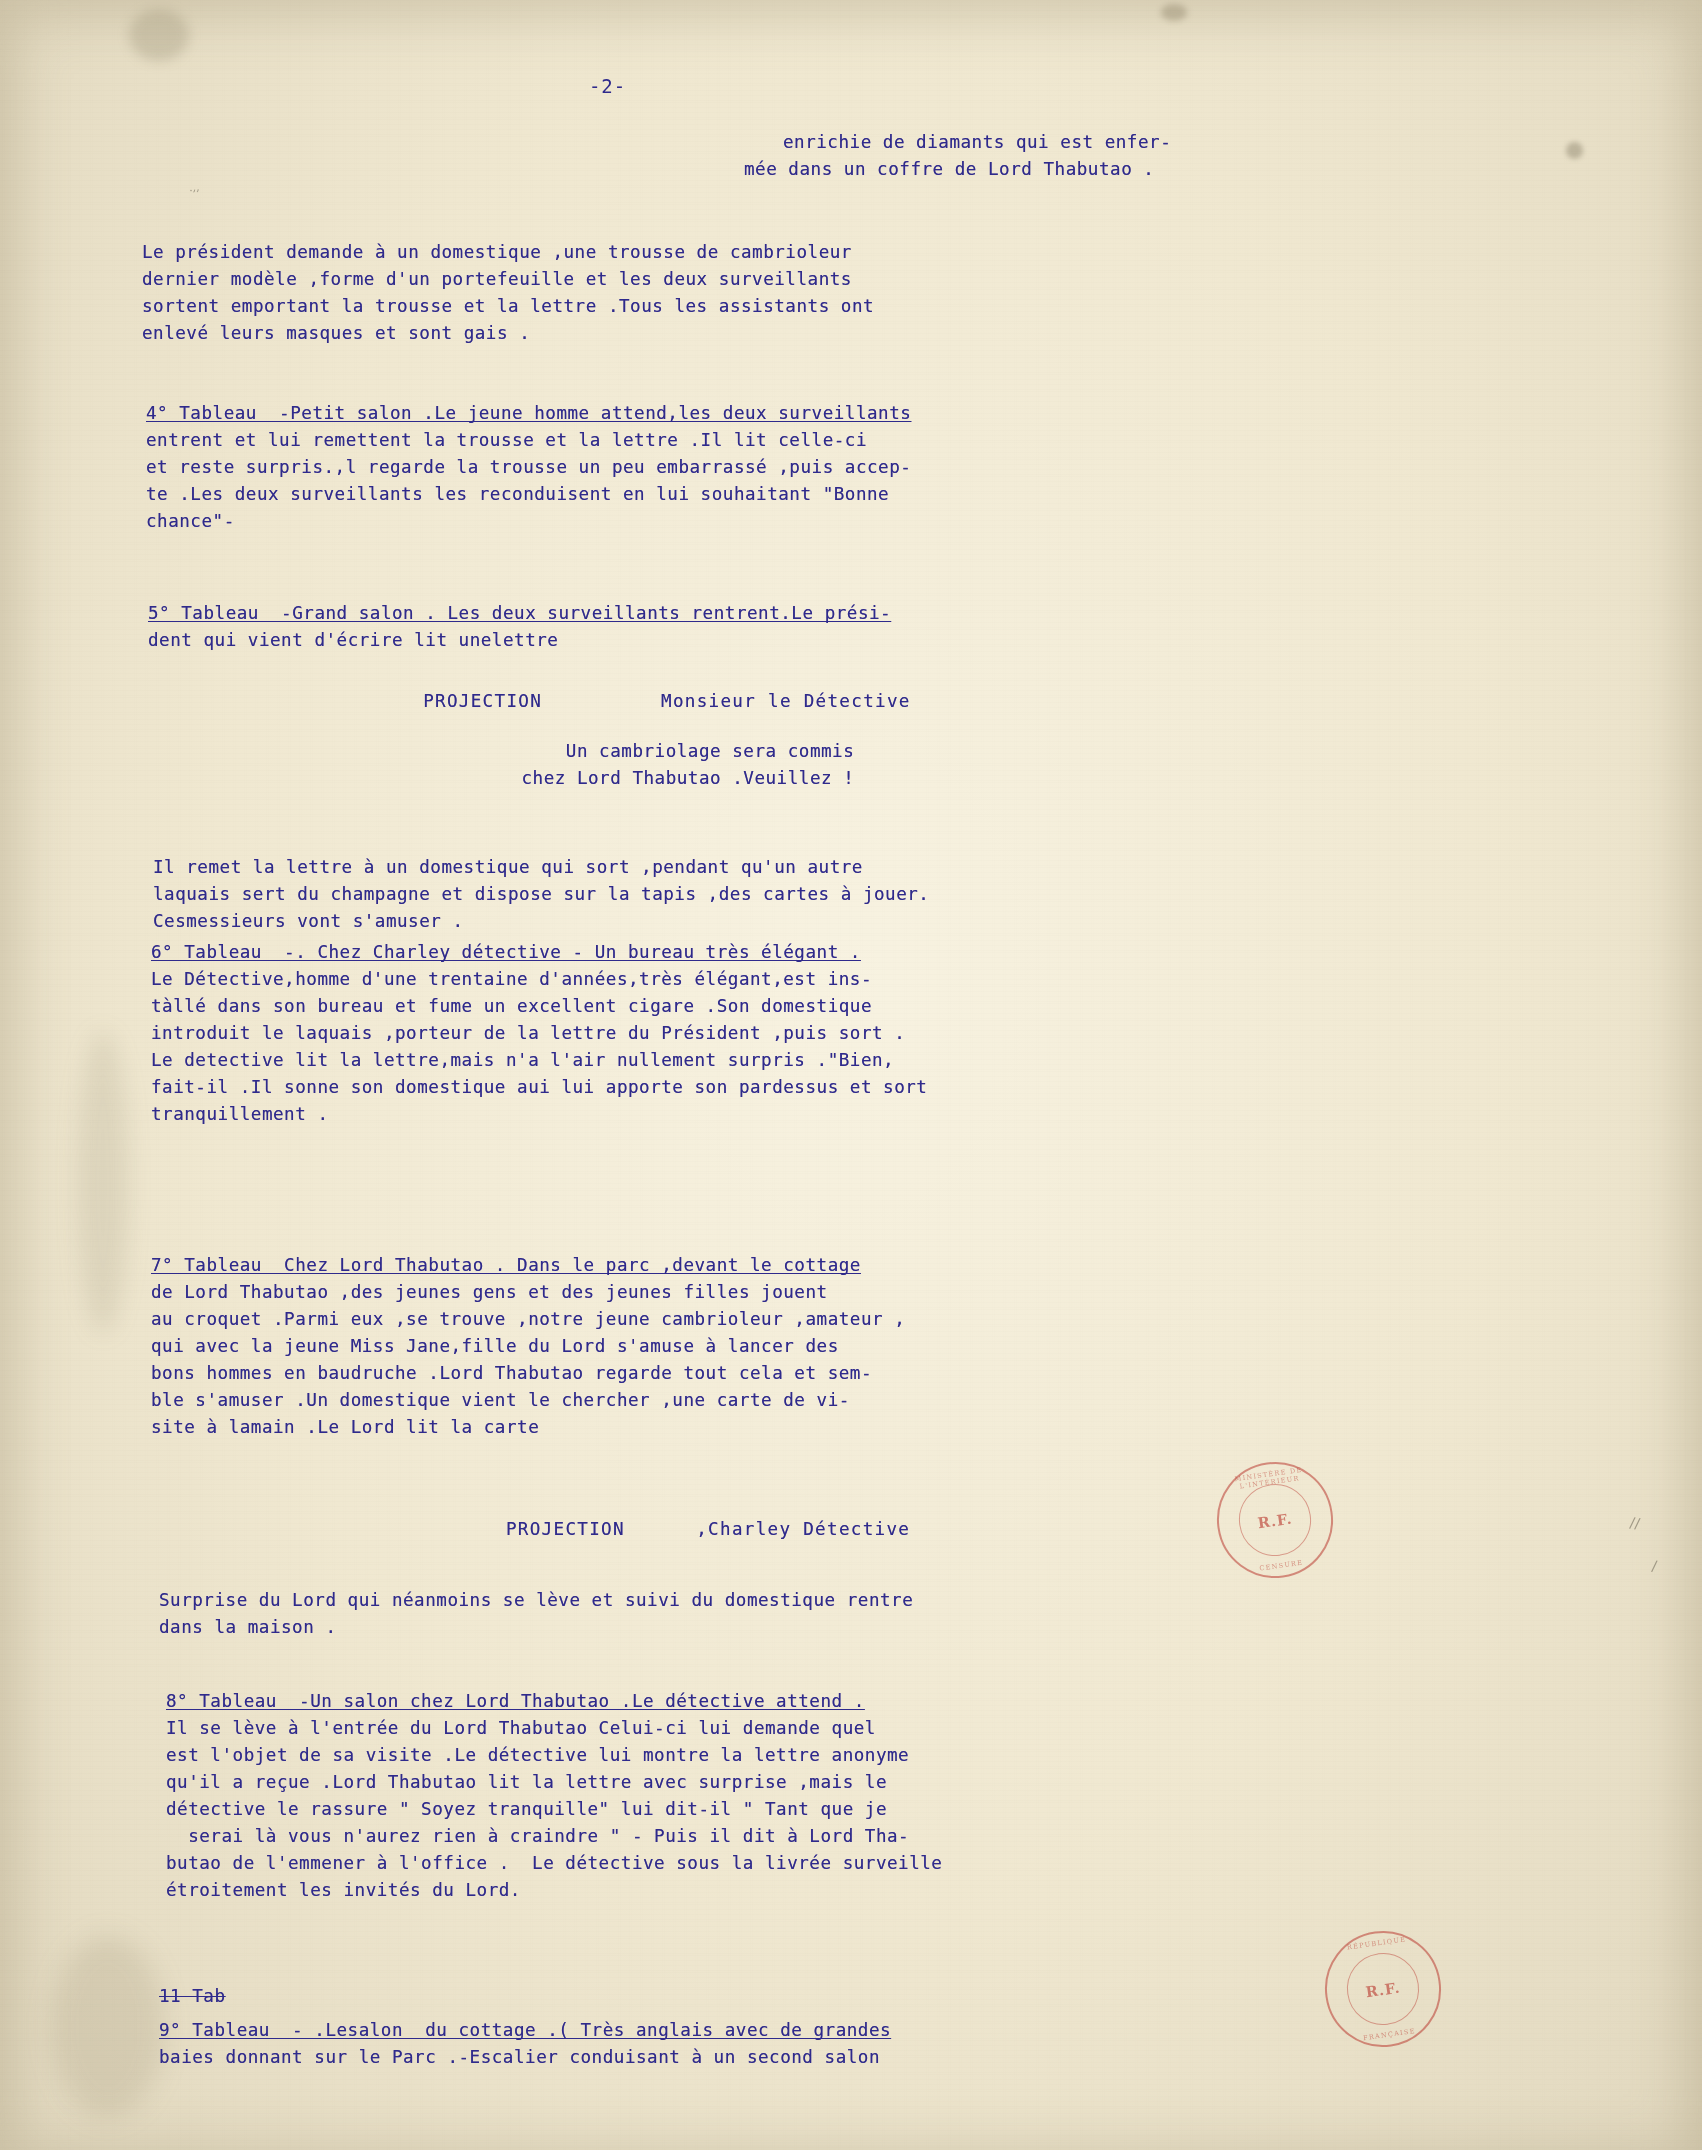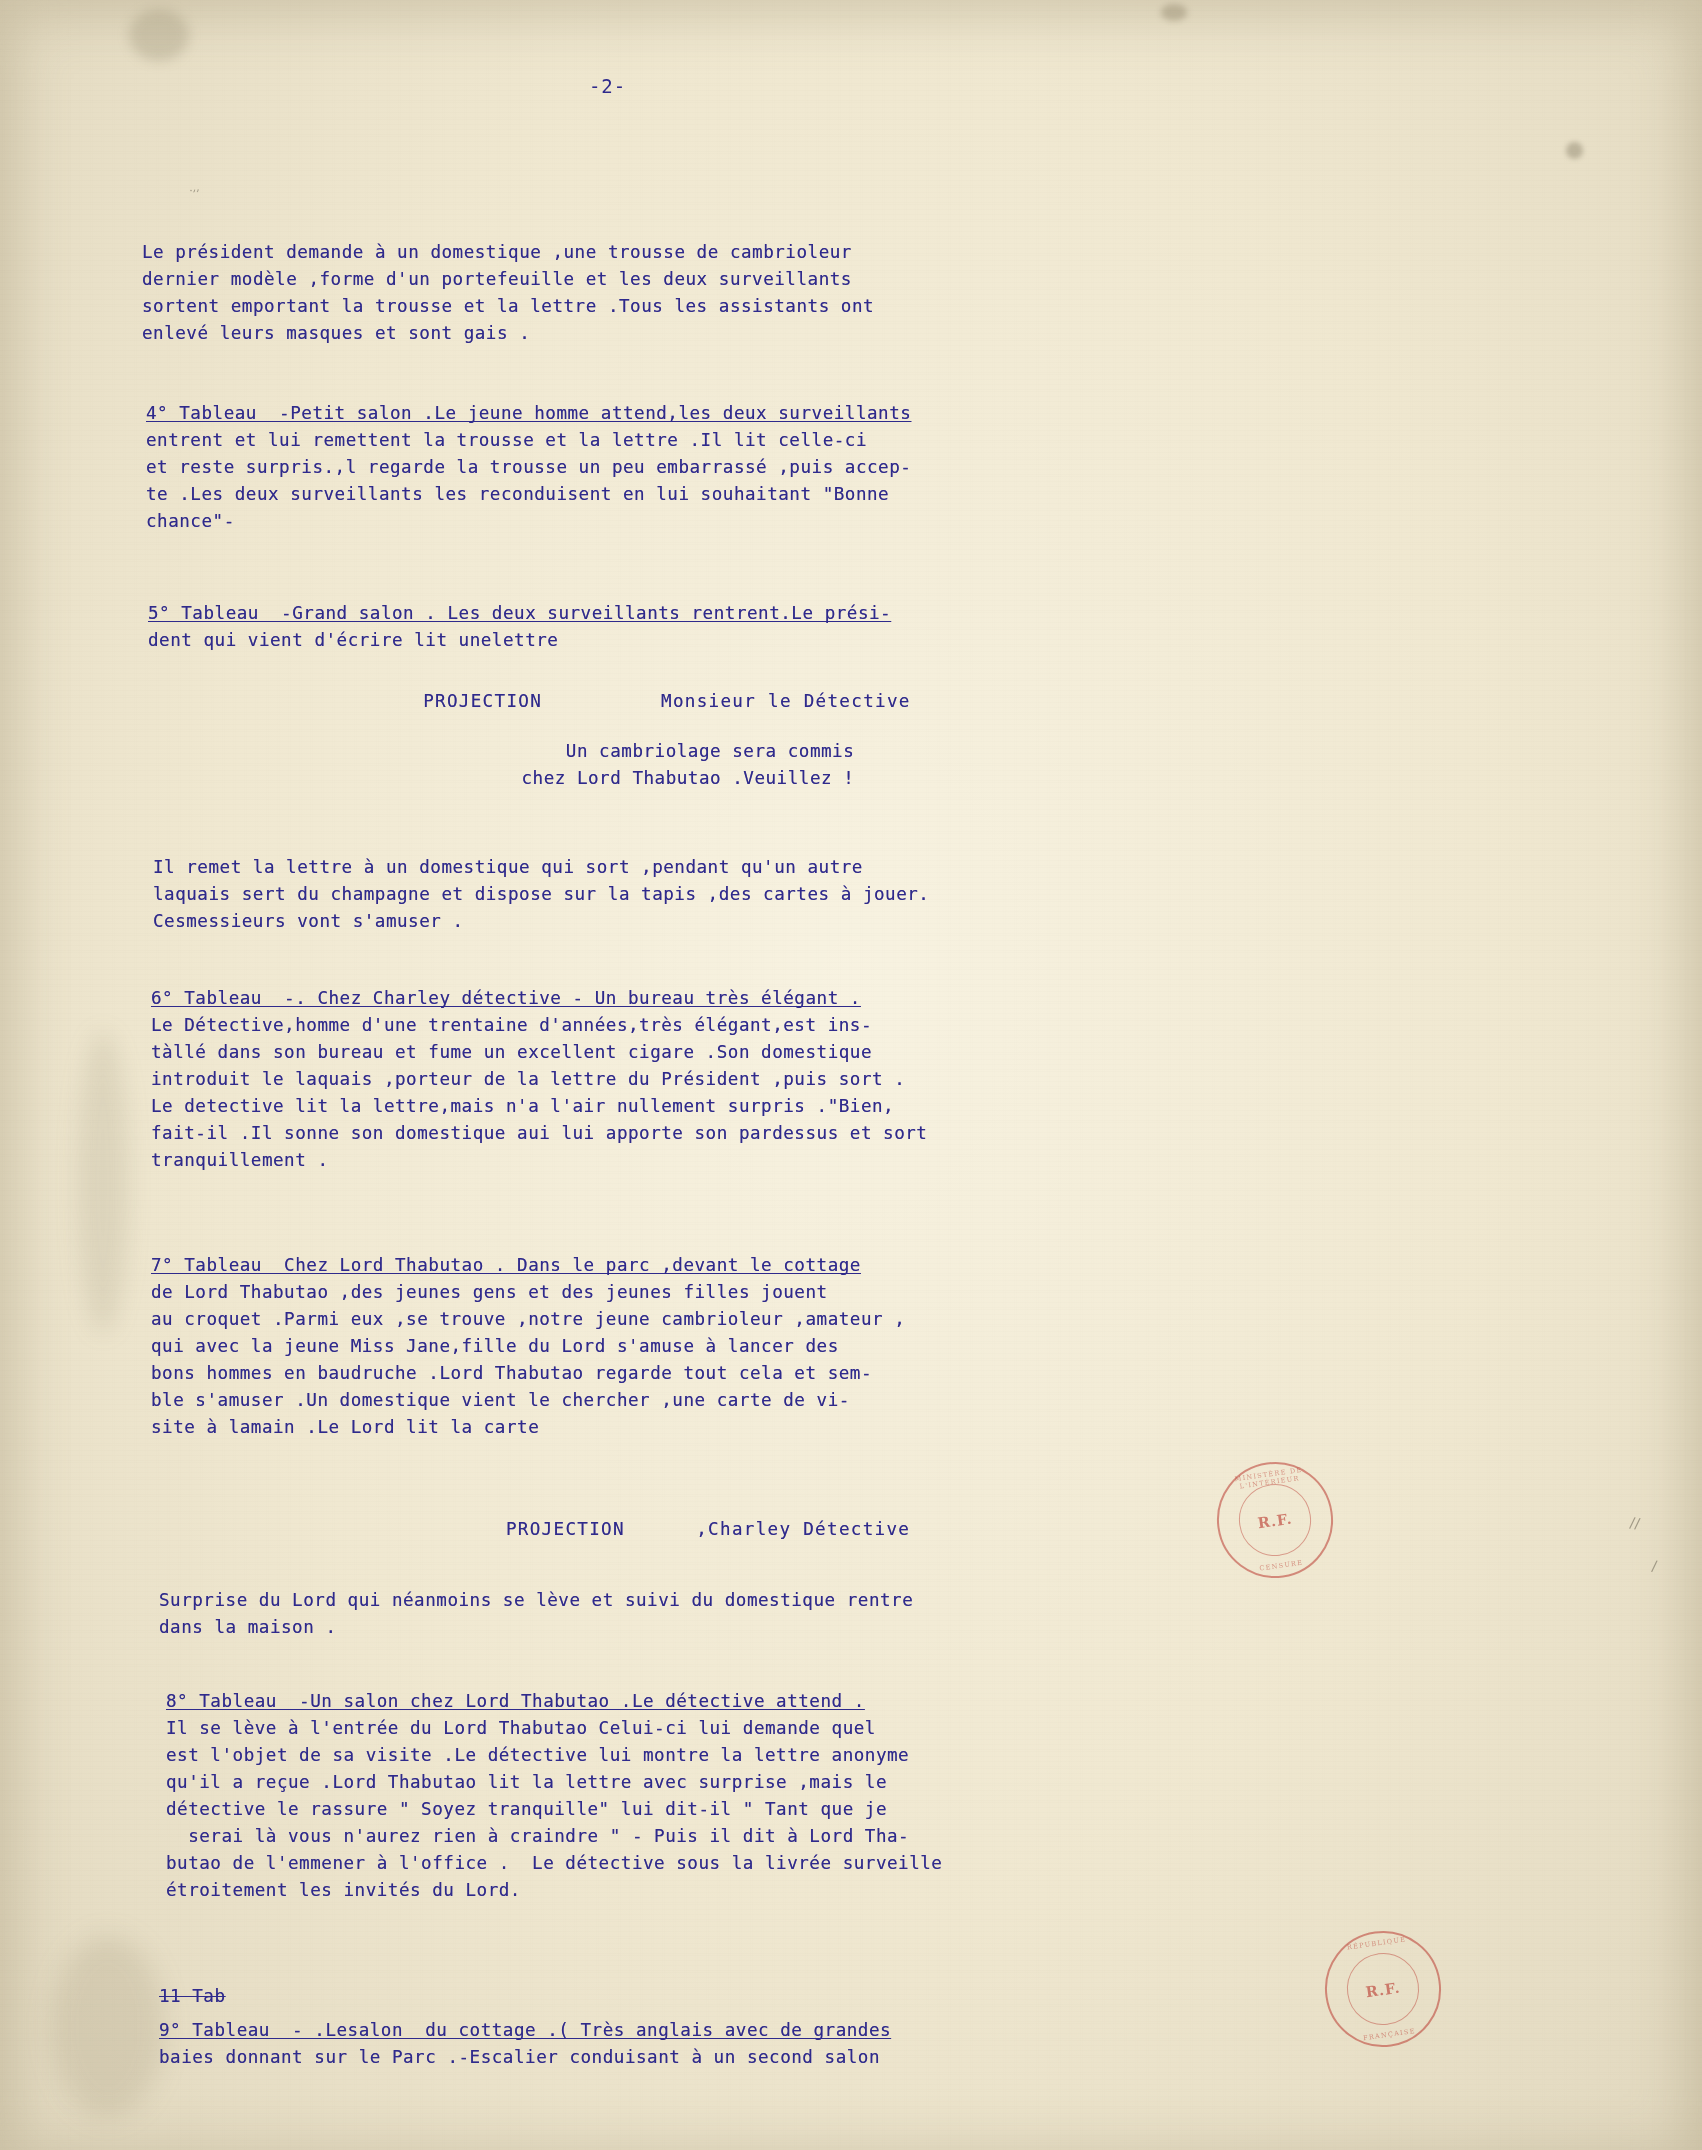--- a/index.html
+++ b/index.html
@@ -129,20 +129,24 @@
   <div class="smudge" style="left:1566px; top:142px; width:17px; height:17px; background:rgba(110,100,78,0.35); filter:blur(2.6px);"></div>
   <div class="smudge" style="left:77px; top:1032px; width:52px; height:301px; background:rgba(130,118,90,0.14); filter:blur(11.2px);"></div>
   <div class="smudge" style="left:52px; top:1936px; width:112px; height:181px; background:rgba(130,118,90,0.16); filter:blur(13px);"></div>
 
   <div class="page-number">-2-</div>
 
   <div class="pencil-mark" style="left:1630px; top:1514px;">//</div>
   <div class="pencil-mark" style="left:1652px; top:1557px;">/</div>
   <div class="pencil-mark" style="left:189px; top:181px; transform:rotate(-4deg); font-size:11.2px;">.,,</div>
 
+  <div class="block" style="top:129px;">
+    <div class="typed line" style="position:relative; left:783px;">enrichie de diamants qui est enfer-</div>
+    <div class="typed line" style="position:relative; left:744px;">mée dans un coffre de Lord Thabutao .</div>
+  </div>
 
   <div class="block" style="top:239px;">
     <div class="typed line" style="position:relative; left:142px;">Le président demande à un domestique ,une trousse de cambrioleur</div>
     <div class="typed line" style="position:relative; left:142px;">dernier modèle ,forme d'un portefeuille et les deux surveillants</div>
     <div class="typed line" style="position:relative; left:142px;">sortent emportant la trousse et la lettre .Tous les assistants ont</div>
     <div class="typed line" style="position:relative; left:142px;">enlevé leurs masques et sont gais .</div>
   </div>
 
   <div class="block" style="top:400px;">
     <div class="typed line ul" style="position:relative; left:146px; text-decoration-skip-ink:none;">4° Tableau  -Petit salon .Le jeune homme attend,les deux surveillants</div>
@@ -165,21 +169,21 @@
     <div class="typed line" style="position:relative; left:344px;">                    Un cambriolage sera commis</div>
     <div class="typed line" style="position:relative; left:344px;">                chez Lord Thabutao .Veuillez !</div>
   </div>
 
   <div class="block" style="top:854px;">
     <div class="typed line" style="position:relative; left:153px;">Il remet la lettre à un domestique qui sort ,pendant qu'un autre</div>
     <div class="typed line" style="position:relative; left:153px;">laquais sert du champagne et dispose sur la tapis ,des cartes à jouer.</div>
     <div class="typed line" style="position:relative; left:153px;">Cesmessieurs vont s'amuser .</div>
   </div>
 
-  <div class="block" style="top:985px;">
+  <div class="block" style="top:939px;">
     <div class="typed line ul" style="position:relative; left:151px; text-decoration-skip-ink:none;">6° Tableau  -. Chez Charley détective - Un bureau très élégant .</div>
     <div class="typed line" style="position:relative; left:151px;">Le Détective,homme d'une trentaine d'années,très élégant,est ins-</div>
     <div class="typed line" style="position:relative; left:151px;">tàllé dans son bureau et fume un excellent cigare .Son domestique</div>
     <div class="typed line" style="position:relative; left:151px;">introduit le laquais ,porteur de la lettre du Président ,puis sort .</div>
     <div class="typed line" style="position:relative; left:151px;">Le detective lit la lettre,mais n'a l'air nullement surpris ."Bien,</div>
     <div class="typed line" style="position:relative; left:151px;">fait-il .Il sonne son domestique aui lui apporte son pardessus et sort</div>
     <div class="typed line" style="position:relative; left:151px;">tranquillement .</div>
   </div>
 
   <div class="block" style="top:1252px;">

